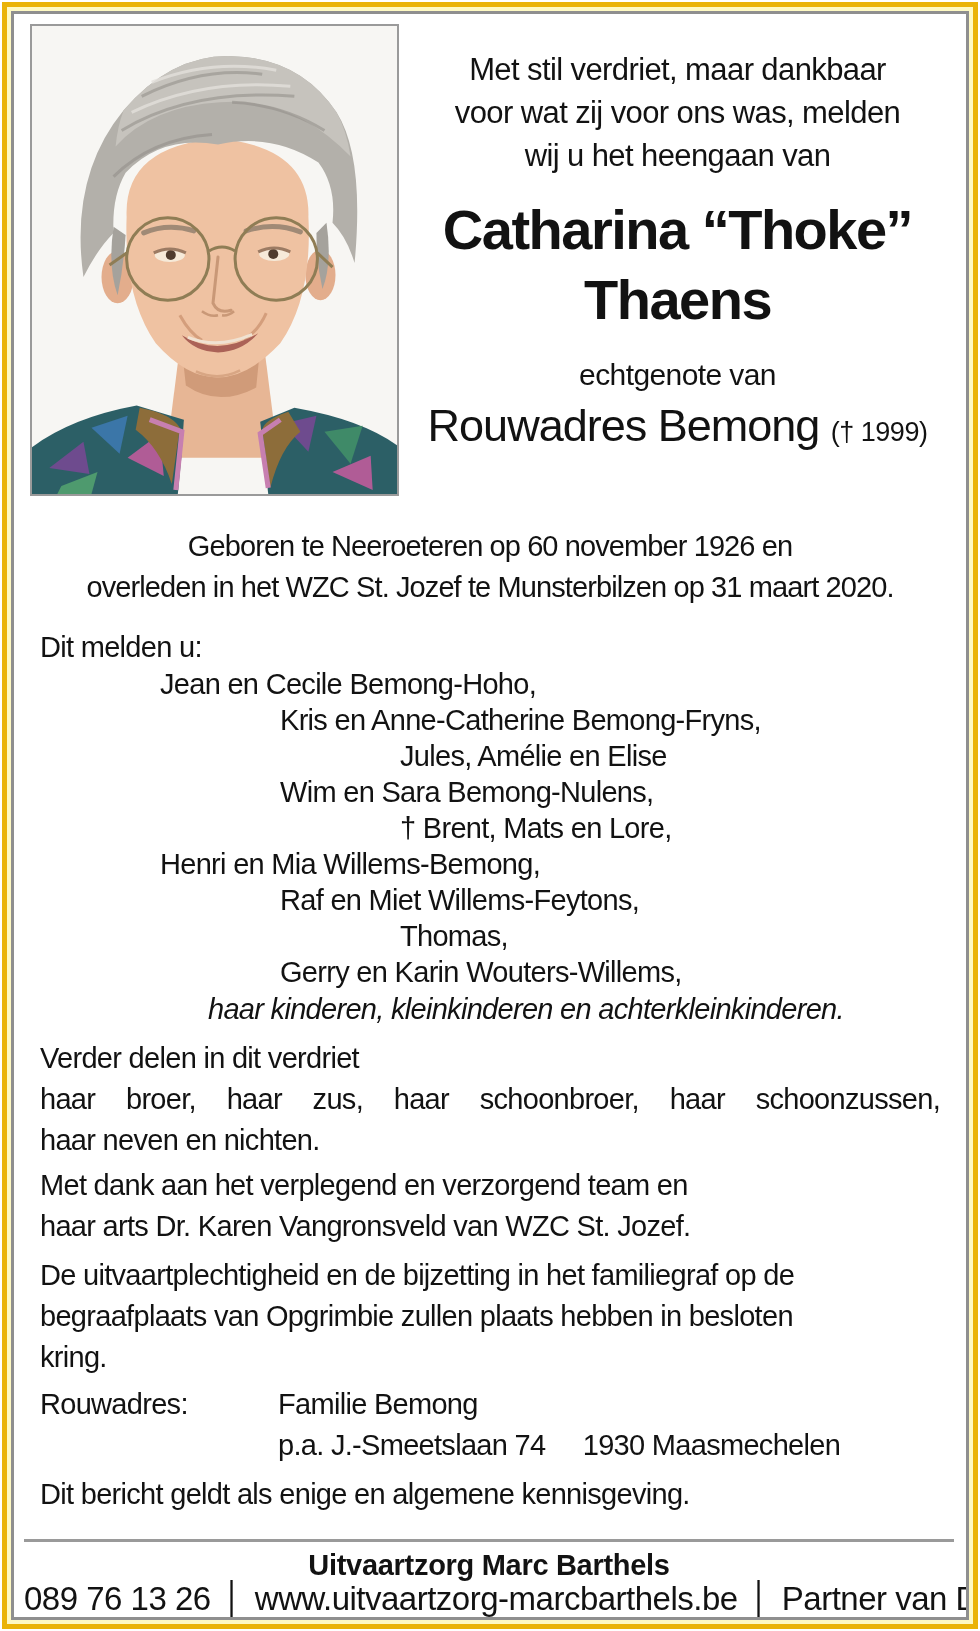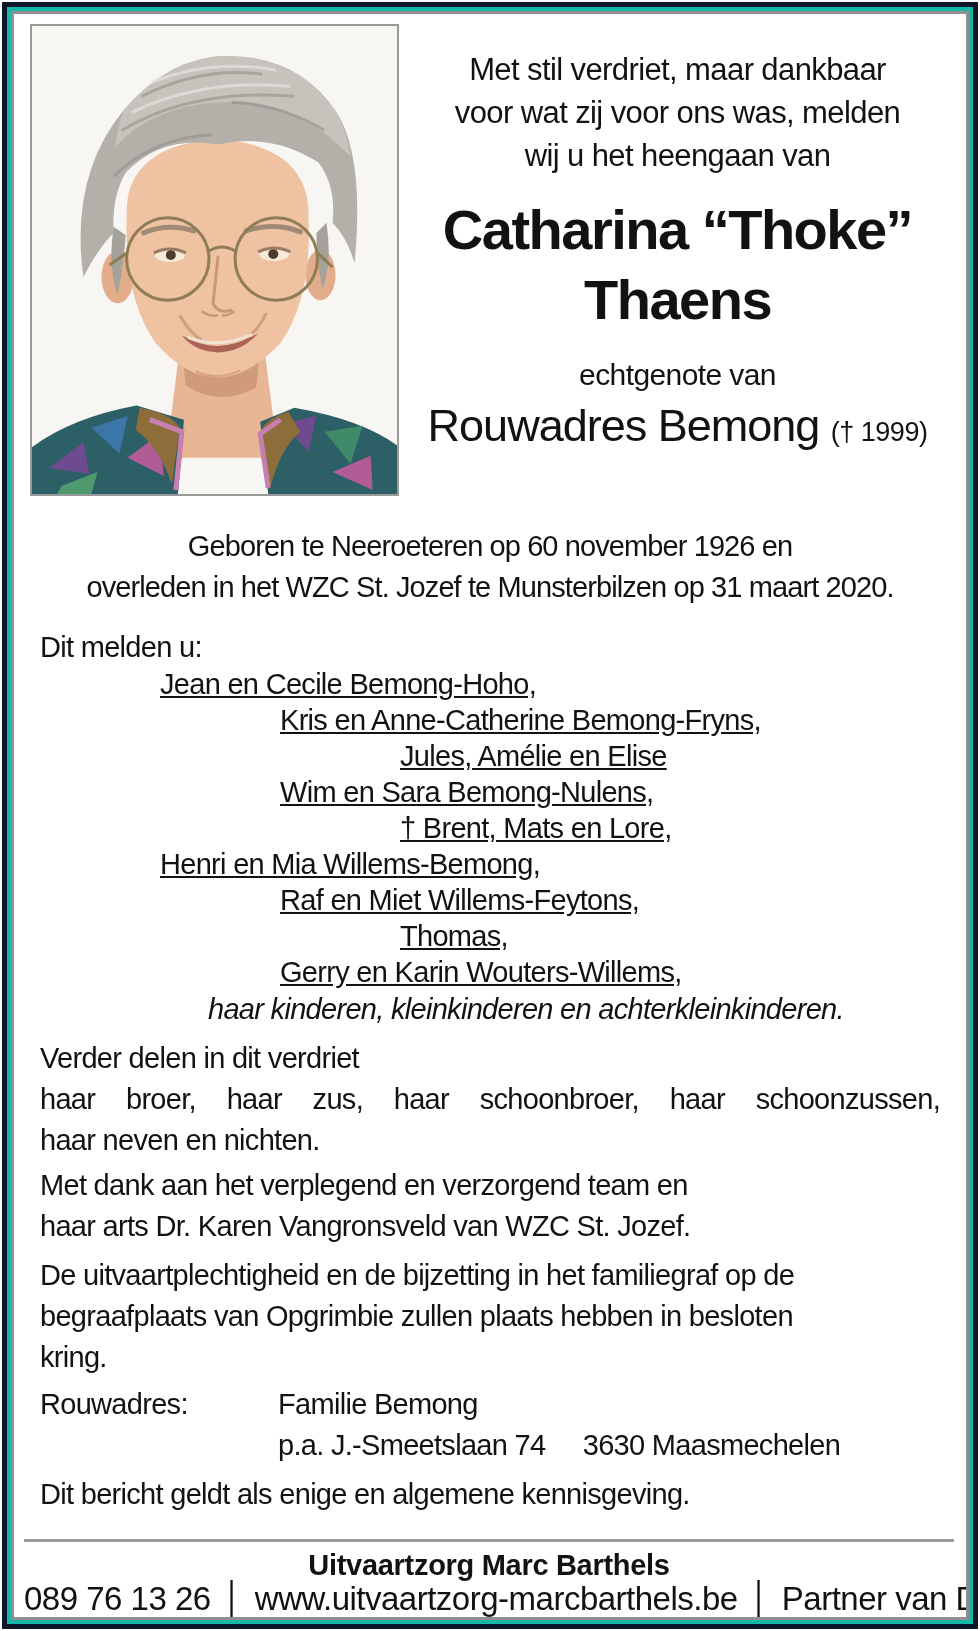--- a/index.html
+++ b/index.html
@@ -1,36 +1,36 @@
 <!DOCTYPE html>
 <html><head>
 <meta charset="utf-8">
 <style>
   html,body{margin:0;padding:0;background:#ffffff;}
   body{width:980px;height:1631px;position:relative;font-family:"Liberation Sans",sans-serif;color:#121212;}
-  .frame-outer{position:absolute;left:2px;top:2px;right:2px;bottom:2px;border:5px solid #0f172a;background:#14b8a6;}
+  .frame-outer{position:absolute;left:2px;top:2px;right:2px;bottom:2px;border:5px solid #eab308;background:#fef9c3;}
   .frame-inner{position:absolute;left:4px;top:4px;right:4px;bottom:4px;border:3px solid #8f8f8f;background:#ffffff;}
   .content{position:absolute;left:0;top:0;right:0;bottom:0;padding:0 16px;overflow:hidden;}
 
   
   .top-section{display:flex;margin-top:10px;}
   .photo-frame{flex:0 0 auto;width:365px;height:468px;border:2px solid #9a9a9a;background:#f7f6f3;overflow:hidden;}
   .photo-frame svg{display:block;width:100%;height:100%;}
   .head-col{flex:1 1 auto;text-align:center;padding:0 4px 0 10px;}
   .intro{margin-top:24px;font-size:31px;line-height:43px;letter-spacing:-0.6px;white-space:nowrap;}
   .deceased-name{margin-top:18px;font-size:56px;line-height:70px;font-weight:bold;letter-spacing:-1.5px;white-space:nowrap;}
   .spouse-prefix{margin-top:22px;font-size:30px;line-height:36px;letter-spacing:-0.6px;}
   .spouse-line{margin-top:6px;font-size:45px;line-height:54px;letter-spacing:-1px;white-space:nowrap;}
   .spouse-note{font-size:27px;letter-spacing:-0.5px;}
 
   
   .bodytext{font-size:29px;letter-spacing:-0.7px;}
   .birth-death{margin-top:30px;text-align:center;line-height:41px;letter-spacing:-0.9px;white-space:nowrap;}
   .announce{margin-top:20px;padding-left:10px;line-height:38px;}
-  .family-list{line-height:36px;text-decoration:underline;}
+  .family-list{line-height:36px;}
   .ind1{padding-left:130px;}
   .ind2{padding-left:250px;}
   .ind3{padding-left:370px;}
   .family-footer{padding-left:178px;line-height:38px;font-style:italic;white-space:nowrap;}
   .para{padding-left:10px;padding-right:10px;line-height:41px;}
   .verder{margin-top:10px;}
   .justified-line{text-align:justify;text-align-last:justify;}
   .thanks{margin-top:4px;}
   .ceremony{margin-top:8px;}
   .rouwadres{margin-top:6px;display:flex;line-height:41px;}
@@ -170,21 +170,21 @@
         <div>begraafplaats van Opgrimbie zullen plaats hebben in besloten</div>
         <div>kring.</div>
       </div>
 
       <div class="bodytext rouwadres">
         <div class="rouwadres-label">Rouwadres:</div>
         <div>
           <div>Familie Bemong</div>
           <div>
             <span>p.a. J.-Smeetslaan 74</span>
-            <span class="addr-city">3630 Maasmechelen</span>
+            <span class="addr-city">1930 Maasmechelen</span>
           </div>
         </div>
       </div>
 
       <div class="bodytext notice">Dit bericht geldt als enige en algemene kennisgeving.</div>
 
       <div class="footer">
         <div class="footer-rule"></div>
         <div class="footer-company">Uitvaartzorg Marc Barthels</div>
         <div class="footer-contact">

